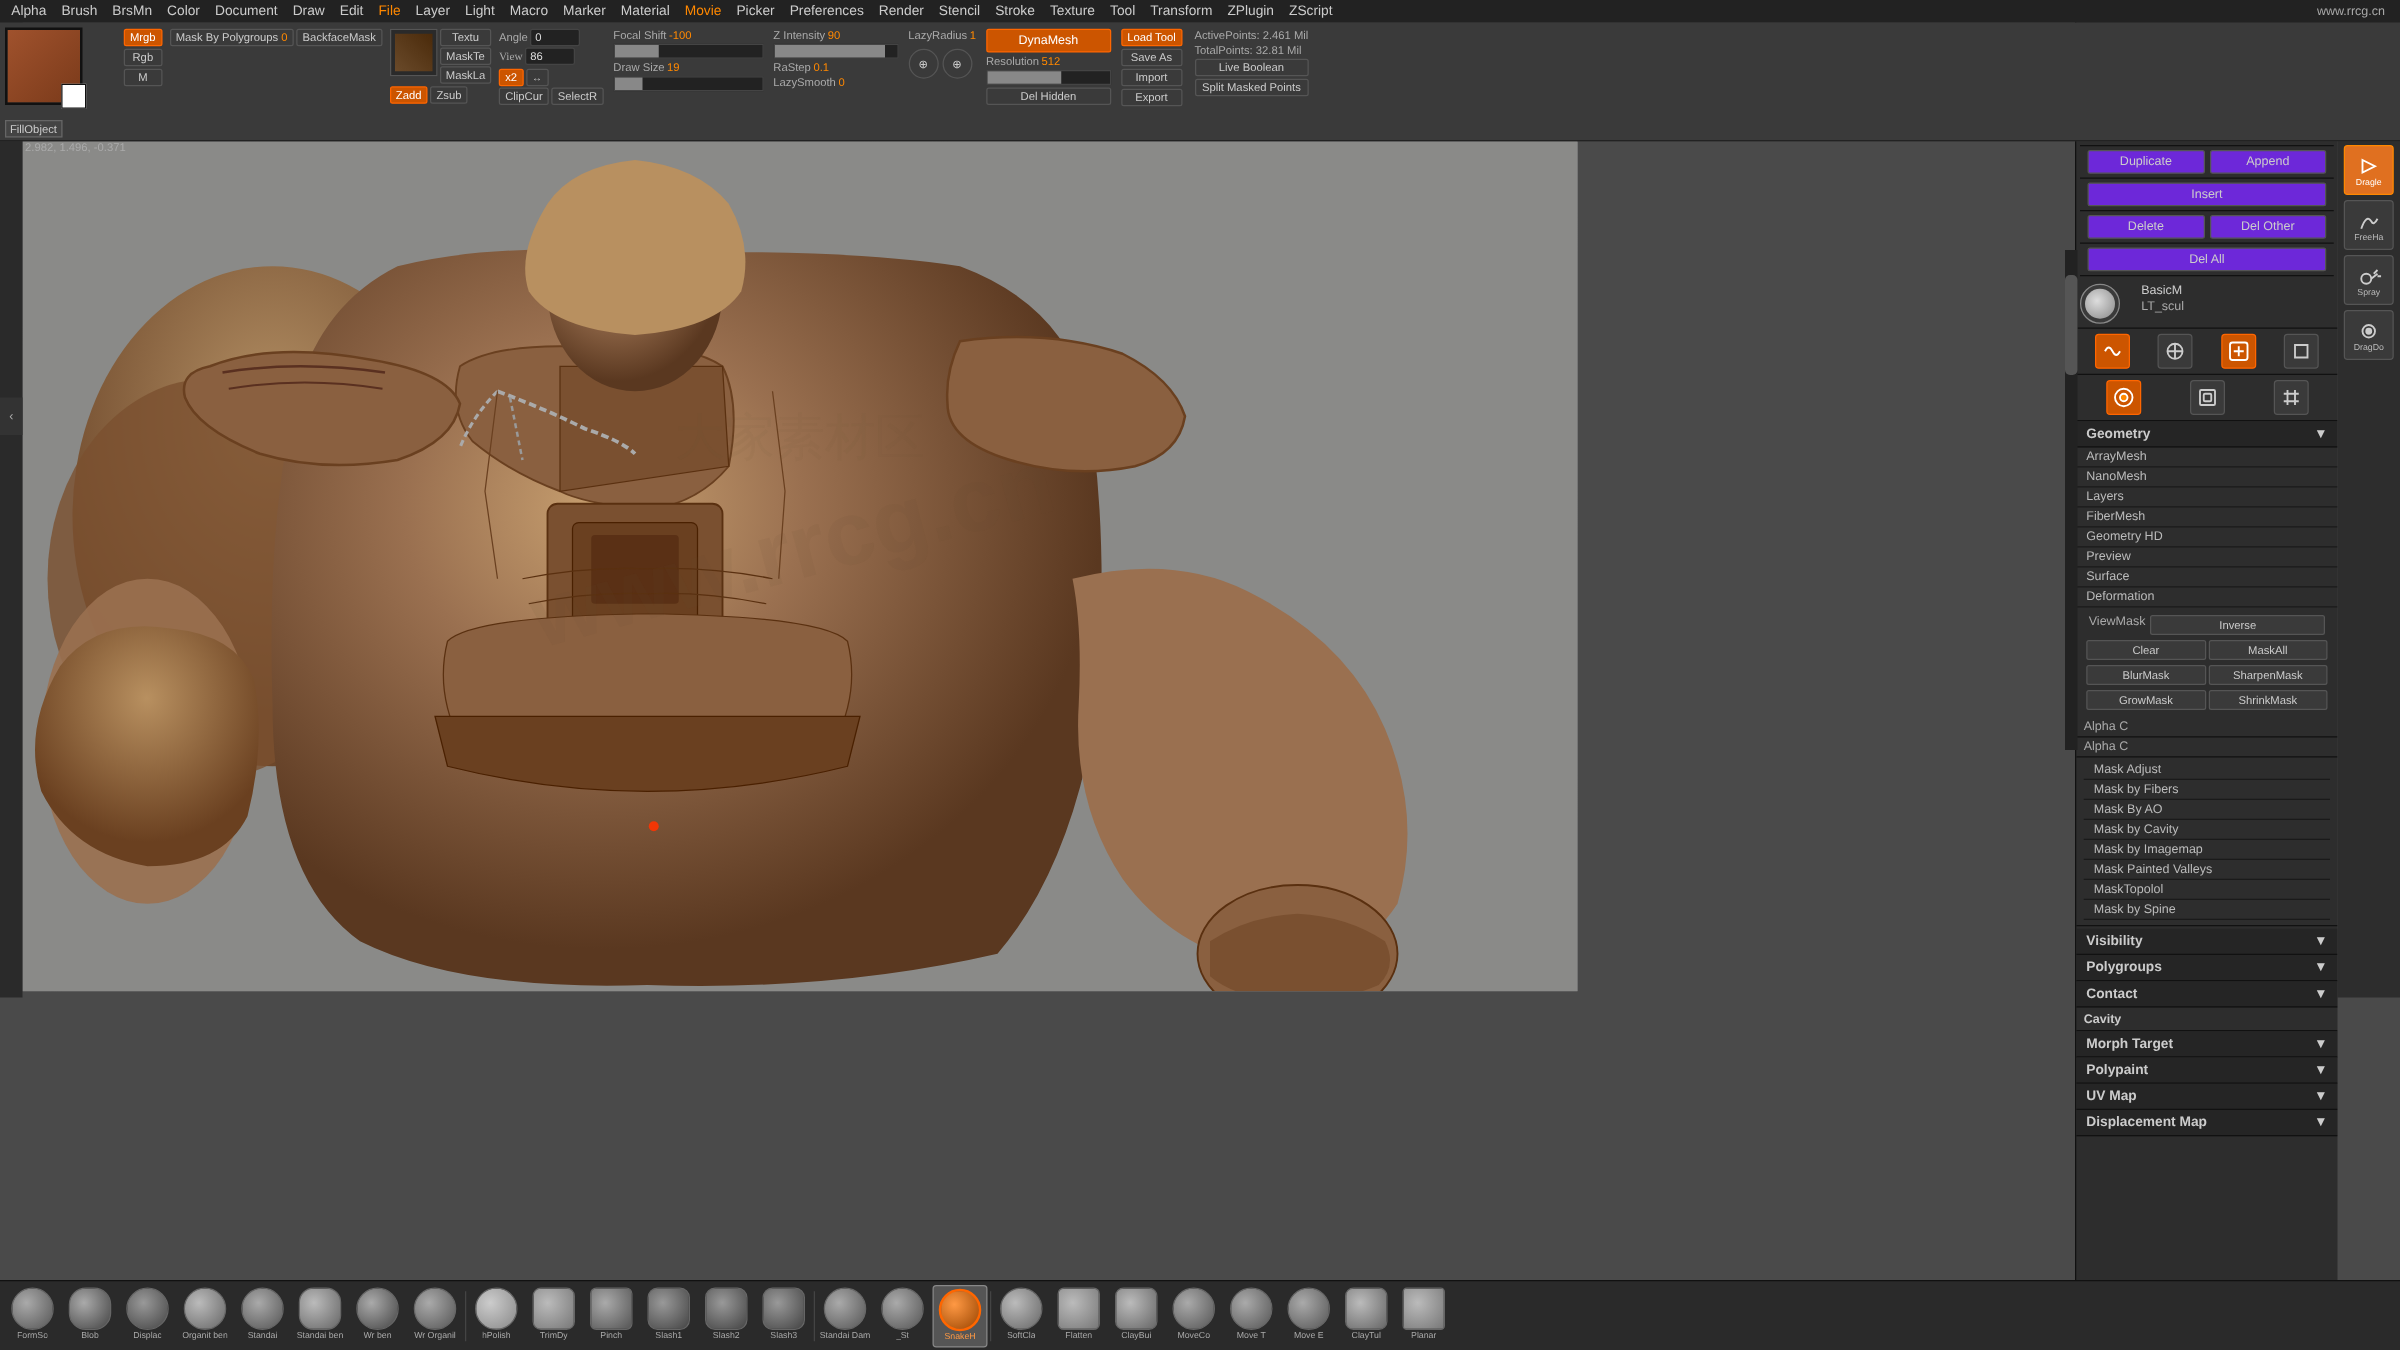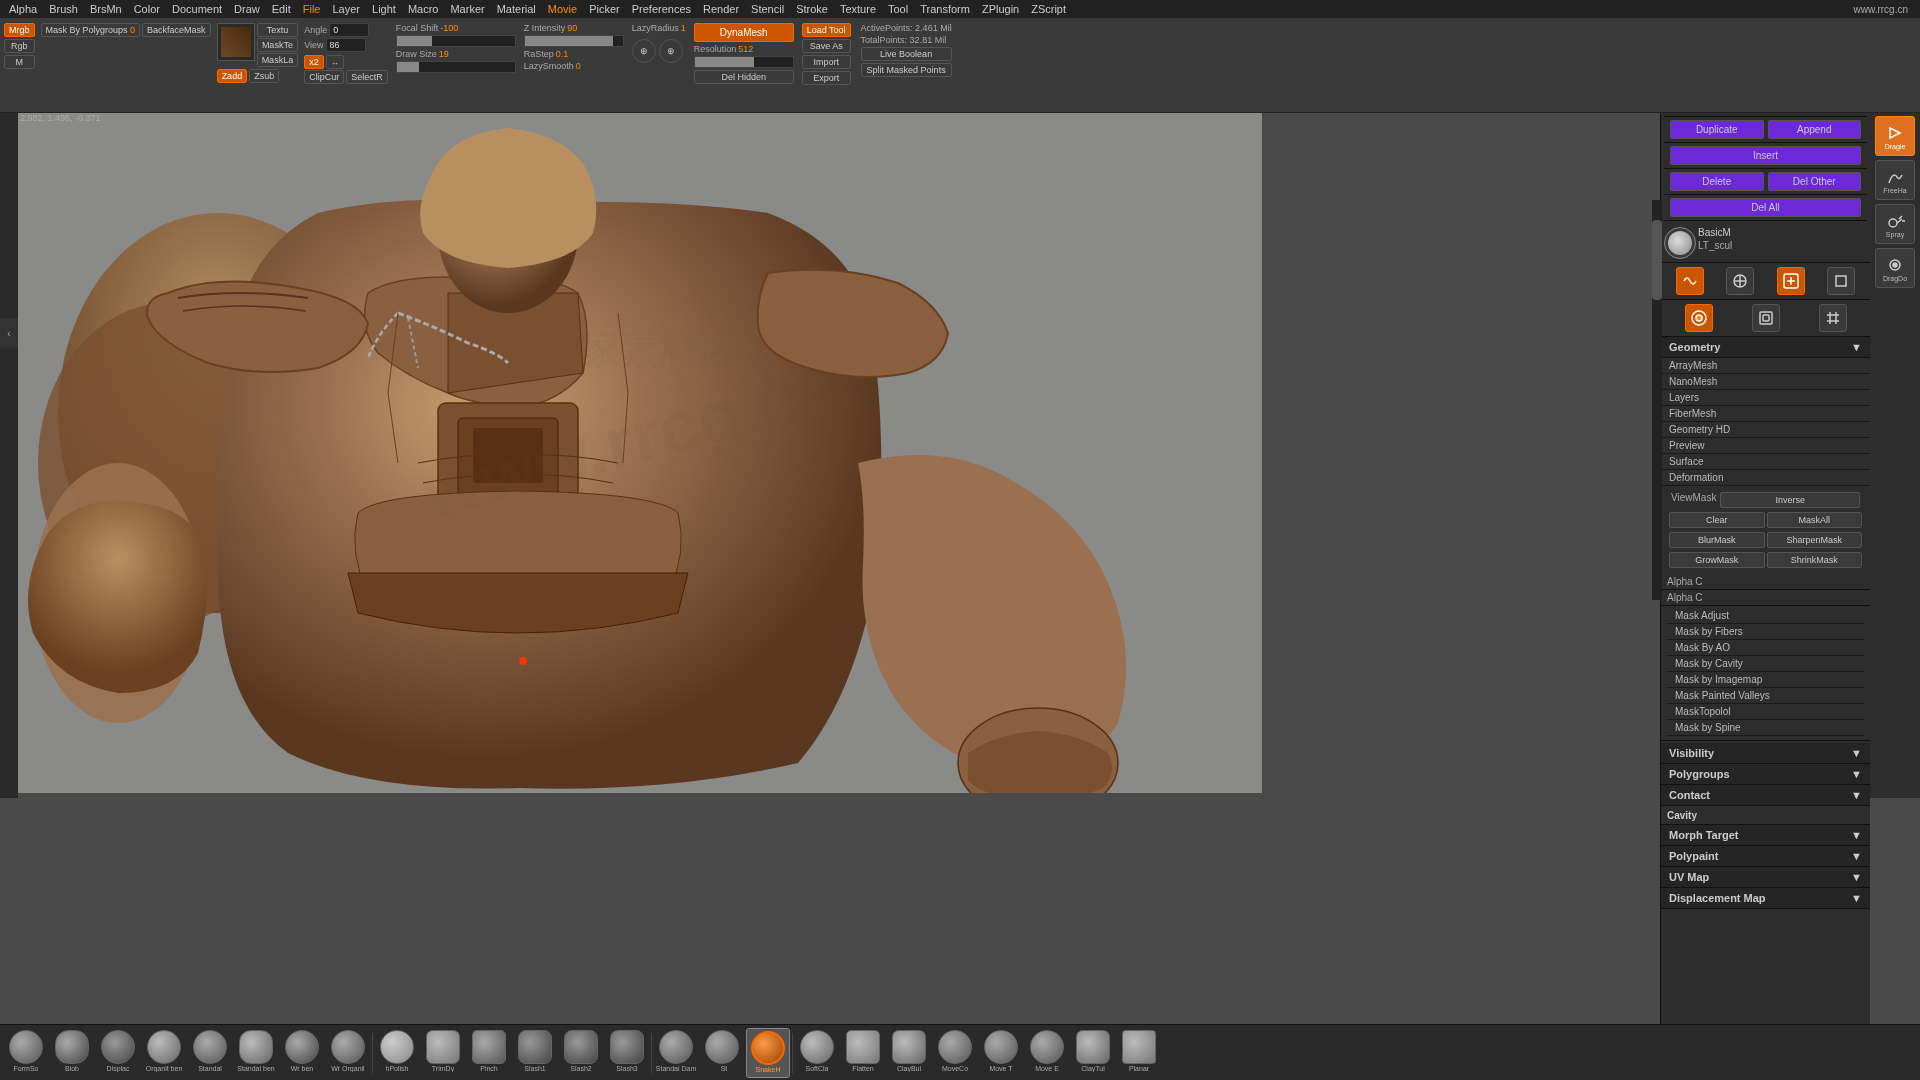--- a/index.html
+++ b/index.html
@@ -351,20 +351,28 @@
   <span class="menu-item">Transform</span>
   <span class="menu-item">ZPlugin</span>
   <span class="menu-item">ZScript</span>
 
   <div style="flex:1"></div>
   <span style="color:#aaa;font-size:10px;padding-right:8px;">www.rrcg.cn</span>
 </div>
 
 <div id="toolbar">
 
+  <div style="width:95px;height:90px;flex-shrink:0;padding:2px;position:relative;">
+    <div style="width:62px;height:62px;background:linear-gradient(135deg,#a0522d,#7a3a1a);border:2px solid #111;cursor:pointer;position:relative;">
+      <div style="width:20px;height:20px;background:#fff;border:1px solid #111;position:absolute;right:-5px;bottom:-5px;"></div>
+    </div>
+    <div style="font-size:9px;color:#ccc;margin-top:14px;">
+      <span style="background:#444;border:1px solid #666;padding:1px 3px;font-size:9px;cursor:pointer;">FillObject</span>
+    </div>
+  </div>
 
   <div style="display:flex;flex-direction:column;gap:2px;padding:3px 2px;flex-shrink:0;">
     <button class="tb-btn orange">Mrgb</button>
     <button class="tb-btn">Rgb</button>
     <button class="tb-btn">M</button>
   </div>
 
   <div style="display:flex;flex-direction:row;gap:2px;padding:3px 4px;flex-shrink:0;">
     <button class="tb-btn">
       <span>Mask By Polygroups</span>
@@ -389,21 +397,21 @@
       <button class="tb-btn">Zsub</button>
     </div>
   </div>
 
   <div style="display:flex;flex-direction:column;gap:1px;padding:3px 4px;flex-shrink:0;">
     <div style="display:flex;align-items:center;gap:2px;">
       <span style="color:#aaa;font-size:9px;">Angle</span>
       <input class="tb-input" value="0" style="width: 40px;">
     </div>
     <div style="display:flex;align-items:center;gap:2px;">
-      <span style="color:#aaa;font-size:9px;">View</span>
+      <span style="color:#aaa;font-size:9px;font-family:Liberation Serif, serif;">View</span>
       <input class="tb-input" value="86" style="width: 40px;">
     </div>
     <div style="display:flex;gap:2px;margin-top:2px;">
       <button class="tb-btn orange">x2</button>
       <button class="tb-btn" style="font-size:8px;">↔</button>
     </div>
     <div style="display:flex;gap:2px;">
       <button class="tb-btn">ClipCur</button>
       <button class="tb-btn">SelectR</button>
     </div>
@@ -642,21 +650,21 @@
     </div>
     <div class="rp-top-row">
       <button class="rp-top-btn">Delete</button>
       <button class="rp-top-btn">Del Other</button>
     </div>
     <div class="rp-top-row">
       <button class="rp-top-btn">Del All</button>
     </div>
   </div>
 
-  <div style="display:flex;gap:2px;padding:3px;border-bottom:1px solid #111;">
+  <div style="display:flex;gap:17px;padding:3px;border-bottom:1px solid #111;">
     <div style="width:32px;height:32px;background:#3a3a3a;border:1px solid #888;border-radius:50%;display:flex;align-items:center;justify-content:center;cursor:pointer;">
       <div style="width:24px;height:24px;background:radial-gradient(circle at 40% 40%,#ddd,#888);border-radius:50%;"></div>
     </div>
     <div style="display:flex;flex-direction:column;gap:2px;">
       <span style="color:#ccc;font-size:10px;">BasicM</span>
       <span style="color:#aaa;font-size:10px;">LT_scul</span>
     </div>
   </div>
 
   <div style="display:flex;justify-content:space-around;padding:4px;border-bottom:1px solid #111;">

